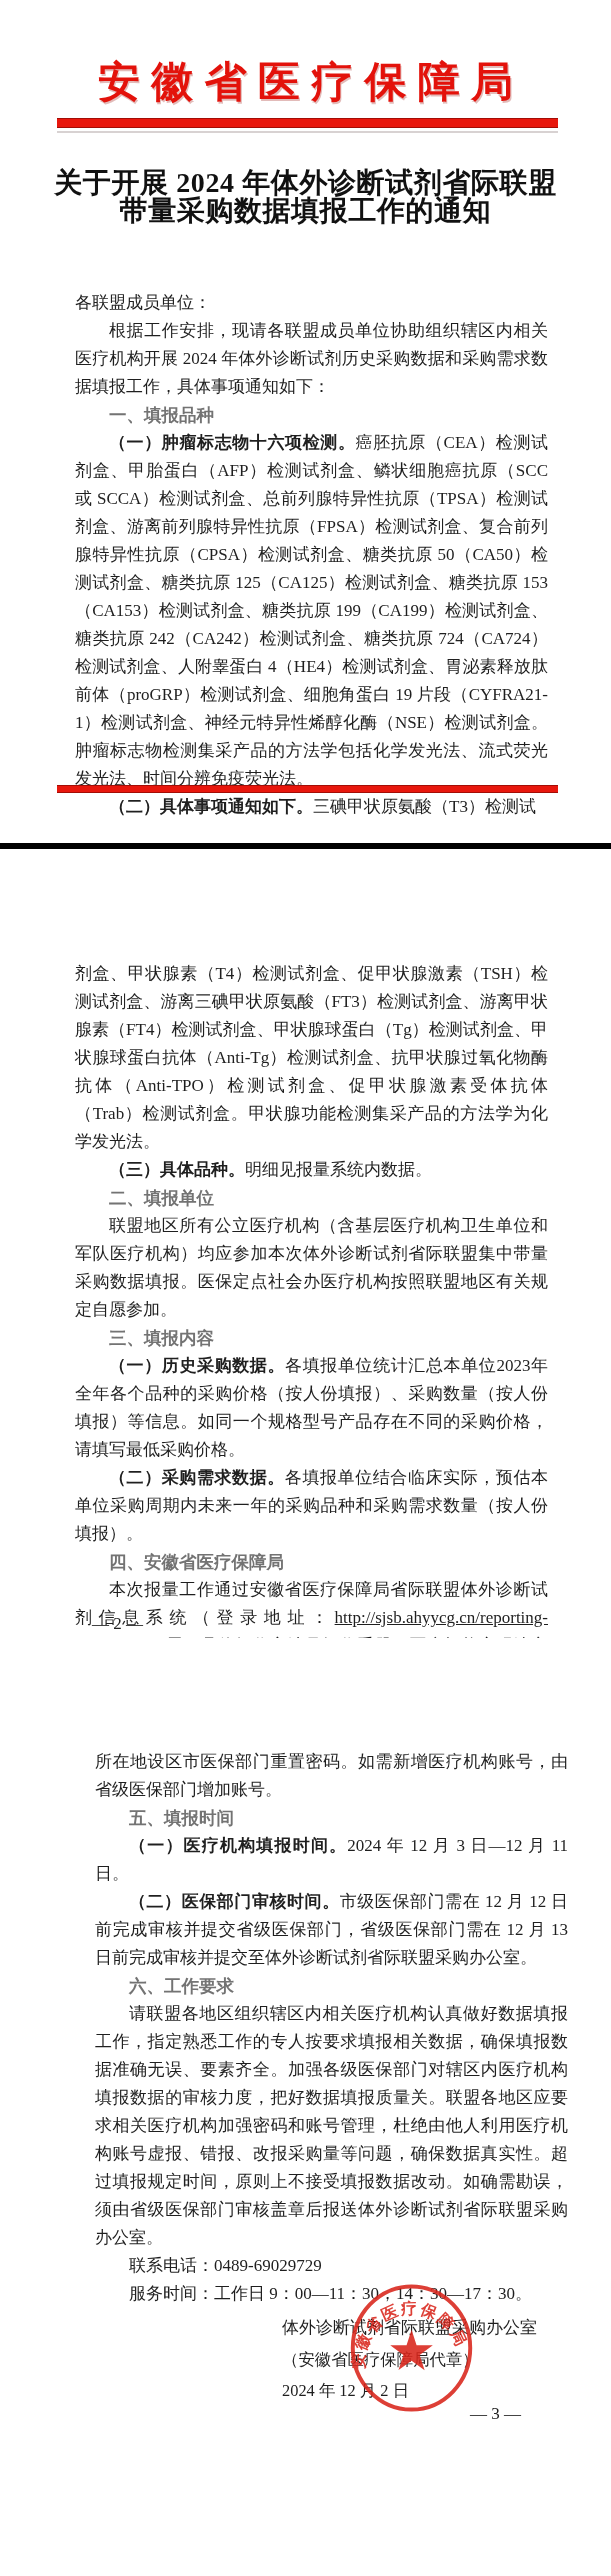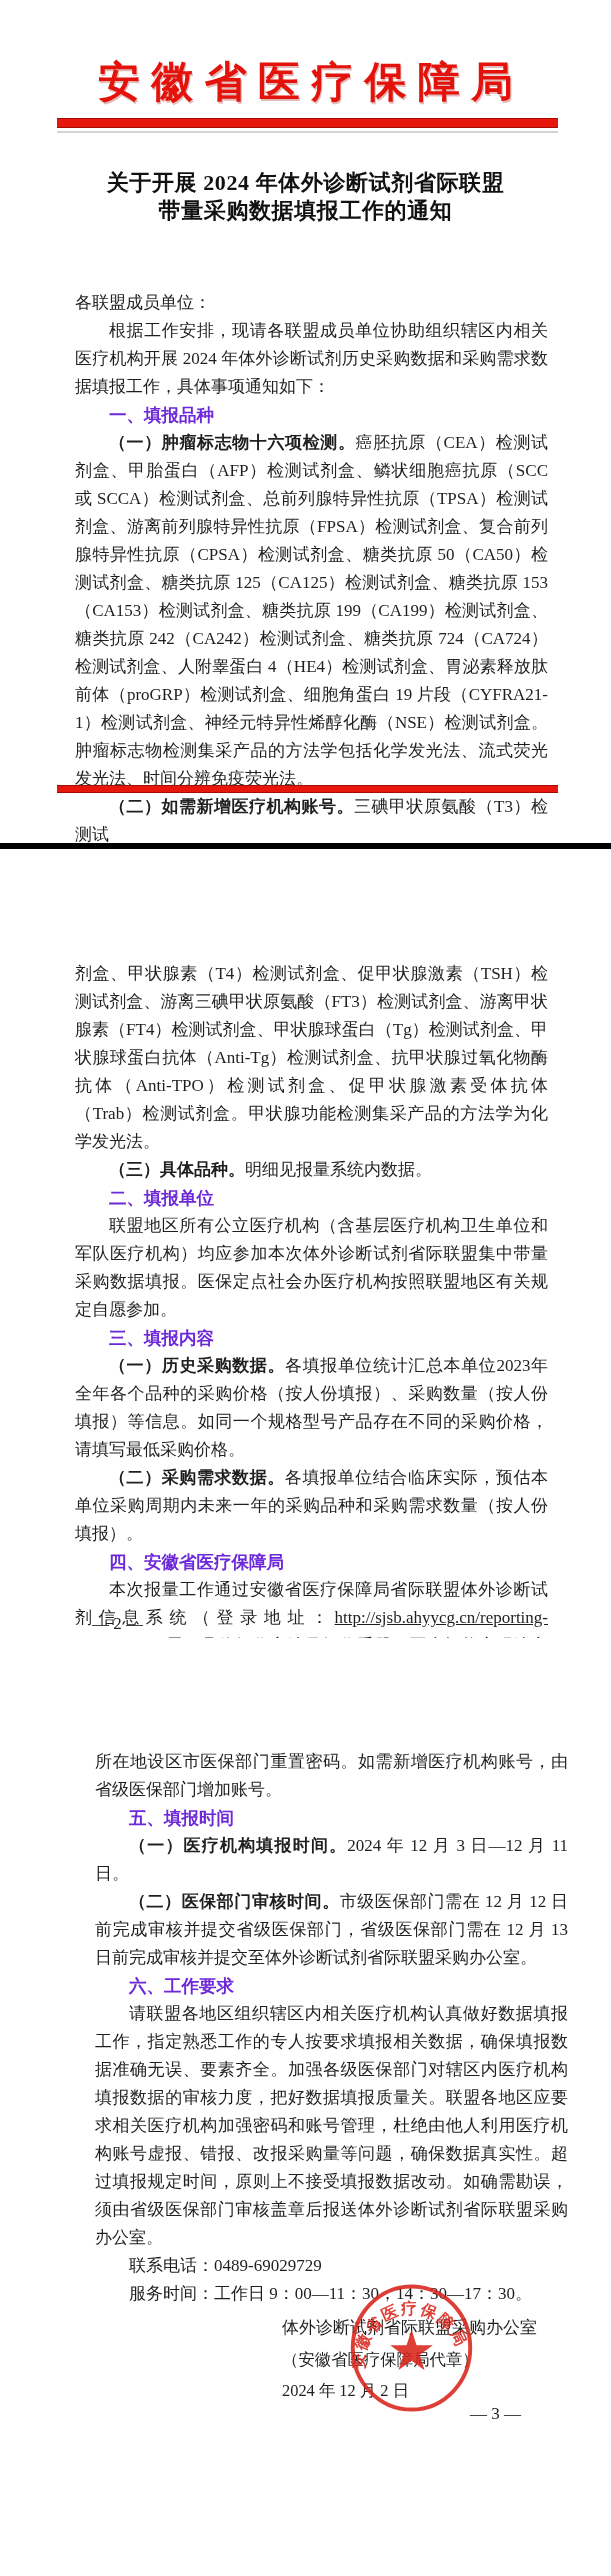--- a/index.html
+++ b/index.html
@@ -18,31 +18,31 @@
     font-size:42px;font-weight:bold;letter-spacing:11.3px;text-indent:11.3px;color:#e3120b;
     font-family:"Liberation Serif","DejaVu Serif",serif;
     text-shadow:1.1px 1.7px 0 rgba(150,10,5,0.28);white-space:nowrap;}
   .rule-red{position:absolute;left:57px;width:501px;background:#e8170d;
     border-top:1.1px solid #a30d06;border-bottom:1.1px solid #a30d06;}
   .rule-top{top:118px;height:8px;}
   .rule-gray{position:absolute;left:57px;width:501px;top:131px;height:2.3px;background:#d8d2d2;}
   .rule-bottom{top:785px;height:5.7px;}
   
   .doc-title{position:absolute;top:169px;left:0;width:611px;text-align:center;
-    font-size:22px;line-height:28px;font-weight:bold;letter-spacing:0.6px;color:#111;}
+    font-size:28px;line-height:28px;font-weight:bold;letter-spacing:0.6px;color:#111;}
   
   .text-block{position:absolute;left:75px;width:473px;font-size:17px;line-height:28px;
     text-align:justify;}
   .tb-1{top:280px;margin-top:9px;}
   .tb-2{top:0;margin-top:111px;position:relative;}
   .tb-3{top:0;margin-top:110px;position:relative;}
   .text-block p{margin:0;padding:0;}
   .indent{text-indent:34px;}
   .heading{font-family:"Liberation Sans","DejaVu Sans",sans-serif;font-weight:bold;
-    font-size:17.5px;color:#6d28d9;text-indent:34px;}
+    font-size:17.5px;color:#737373;text-indent:34px;}
   .lead{font-weight:bold;}
   .url-link{color:#1f1f1f;text-decoration:underline;}
   
   .page-num{position:absolute;font-size:17px;color:#222;white-space:nowrap;}
   .pn-2{left:92px;top:765px;}
   .pn-3{left:470px;top:766px;}
   
   .img-badge{position:absolute;left:9.6px;top:823px;width:37px;height:30px;background:#6a6a6a;
     border-radius:5.1px;color:#ffffff;font-family:"Liberation Sans","DejaVu Sans",sans-serif;
     font-size:20.4px;display:flex;align-items:center;justify-content:center;}
@@ -67,21 +67,21 @@
     <div class="doc-title">
       <div>关于开展 2024 年体外诊断试剂省际联盟</div>
       <div>带量采购数据填报工作的通知</div>
     </div>
 
     <div class="text-block tb-1">
       <p>各联盟成员单位：</p>
       <p class="indent">根据工作安排，现请各联盟成员单位协助组织辖区内相关医疗机构开展 2024 年体外诊断试剂历史采购数据和采购需求数据填报工作，具体事项通知如下：</p>
       <p class="heading">一、填报品种</p>
       <p class="indent"><span class="lead">（一）肿瘤标志物十六项检测。</span><span>癌胚抗原（CEA）检测试剂盒、甲胎蛋白（AFP）检测试剂盒、鳞状细胞癌抗原（SCC 或 SCCA）检测试剂盒、总前列腺特异性抗原（TPSA）检测试剂盒、游离前列腺特异性抗原（FPSA）检测试剂盒、复合前列腺特异性抗原（CPSA）检测试剂盒、糖类抗原 50（CA50）检测试剂盒、糖类抗原 125（CA125）检测试剂盒、糖类抗原 153（CA153）检测试剂盒、糖类抗原 199（CA199）检测试剂盒、糖类抗原 242（CA242）检测试剂盒、糖类抗原 724（CA724）检测试剂盒、人附睾蛋白 4（HE4）检测试剂盒、胃泌素释放肽前体（proGRP）检测试剂盒、细胞角蛋白 19 片段（CYFRA21-1）检测试剂盒、神经元特异性烯醇化酶（NSE）检测试剂盒。肿瘤标志物检测集采产品的方法学包括化学发光法、流式荧光发光法、时间分辨免疫荧光法。</span></p>
-      <p class="indent"><span class="lead">（二）如需新增医疗机构账号。</span><span>三碘甲状原氨酸（T3）检测试</span></p>
+      <p class="indent"><span class="lead">（二）具体事项通知如下。</span><span>三碘甲状原氨酸（T3）检测试</span></p>
     </div>
 
     <div class="rule-red rule-bottom"></div>
   </section>
 
   <div class="separator sep-1"></div>
 
   <section class="doc-page page-2">
     <div class="text-block tb-2">
       <p>剂盒、甲状腺素（T4）检测试剂盒、促甲状腺激素（TSH）检测试剂盒、游离三碘甲状原氨酸（FT3）检测试剂盒、游离甲状腺素（FT4）检测试剂盒、甲状腺球蛋白（Tg）检测试剂盒、甲状腺球蛋白抗体（Anti-Tg）检测试剂盒、抗甲状腺过氧化物酶抗体（Anti-TPO）检测试剂盒、促甲状腺激素受体抗体（Trab）检测试剂盒。甲状腺功能检测集采产品的方法学为化学发光法。</p>

